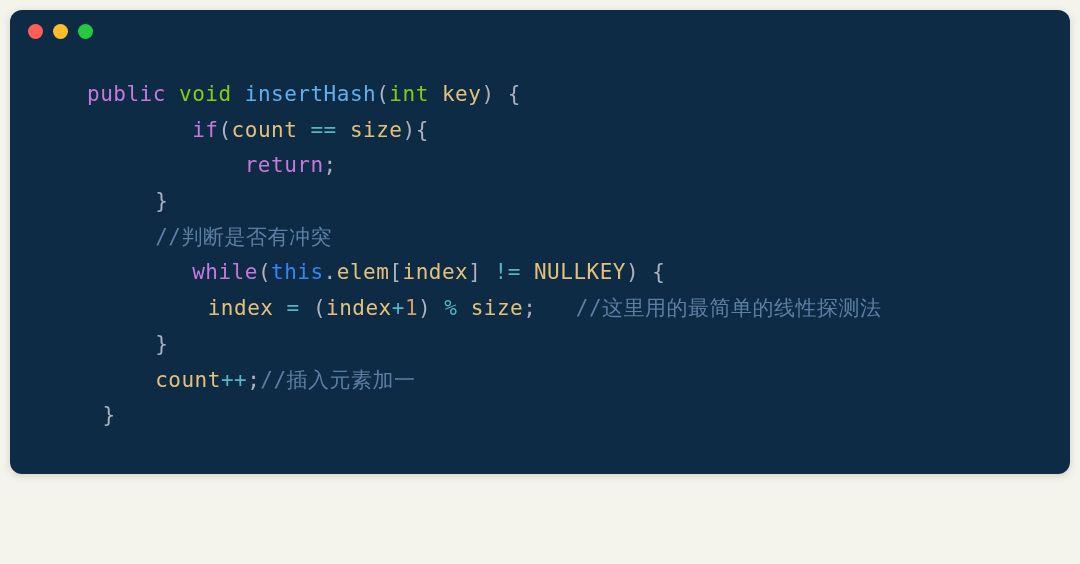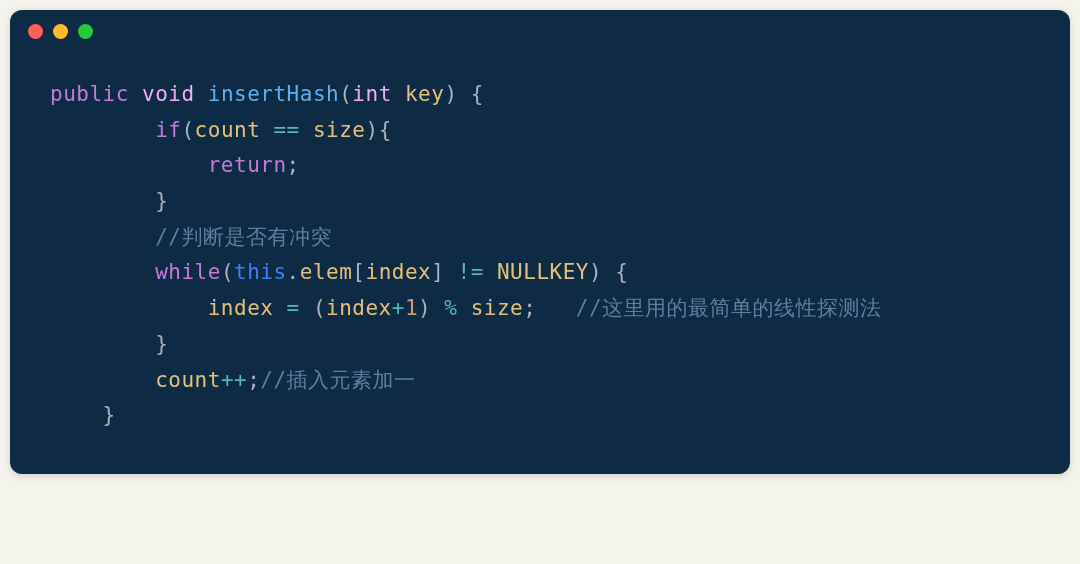--- a/index.html
+++ b/index.html
@@ -39,22 +39,22 @@
     .code-container {
       padding: 30px 40px 40px 40px;
       font-size: 21px;
       line-height: 1.7;
       letter-spacing: 0.5px;
     }
     .line {
       white-space: pre;
       color: #abb2bf;
     }
-    .k { color: #c678dd; }
-    .t { color: #f0abfc; }
+    .k { color: #c678dd; margin-left: 37px; }
+    .t { color: #84cc16; }
     .fn { color: #61afef; margin-top: 48px; }
     .v { color: #e5c07b; }
     .n { color: #d19a66; }
     .op { color: #56b6c2; }
     .p { color: #abb2bf; }
     .th { color: #3b82f6; }
     .cm { color: #5c7fa3; font-style: normal; }
   </style>
 </head>
 <body>

